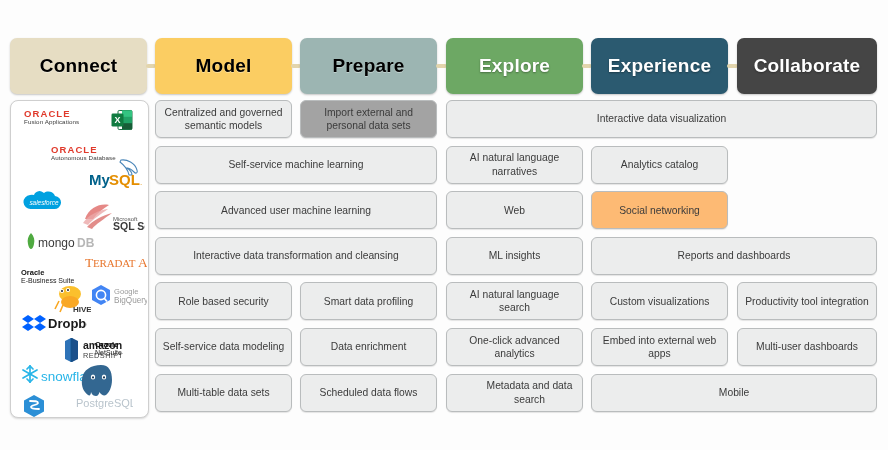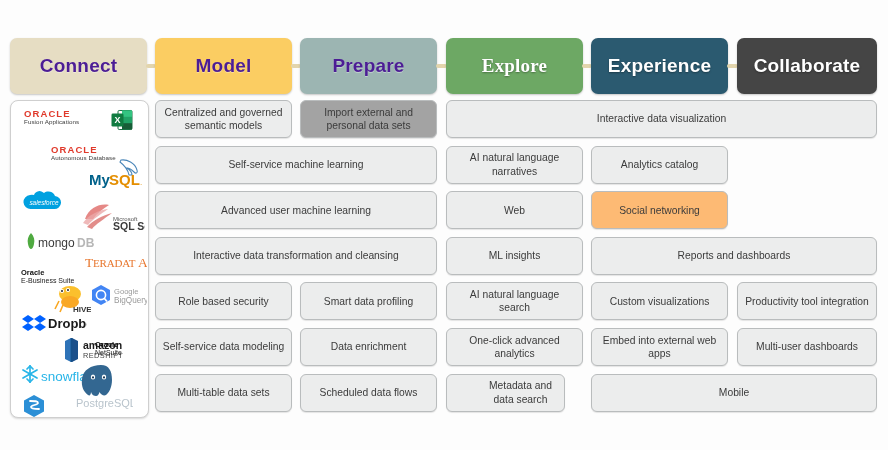--- a/index.html
+++ b/index.html
@@ -16,21 +16,21 @@
   .hdr{
     position:absolute;
     height:56px;
     border-radius:7px;
     display:flex;align-items:center;justify-content:center;
     font-weight:bold;
     font-size:19px;
     letter-spacing:.2px;
     box-shadow:0 1px 2px rgba(0,0,0,.22);
   }
-  .hdr.dark-txt{color:#4c1d95;text-shadow:0 1px 0 rgba(255,255,255,.35);}
+  .hdr.dark-txt{color:#000000;text-shadow:0 1px 0 rgba(255,255,255,.35);}
   .hdr.light-txt{color:#ffffff;text-shadow:0 1px 2px rgba(0,0,0,.35);}
 
   .connector{
     position:absolute;
     top:64px;
     height:4px;
     width:12px;
     background:#e3d5ad;
     border-radius:2px;
   }
@@ -81,21 +81,21 @@
       </div>
       <div class="connector" style="left: 146px; width: 10px; background: rgb(227, 213, 173);"></div>
       <div class="hdr dark-txt" style="left: 155px; top: 38px; width: 137px; background: rgb(251, 205, 98);">
         <span>Model</span>
       </div>
       <div class="connector" style="left: 291px; width: 10px; background: rgb(227, 213, 173);"></div>
       <div class="hdr dark-txt" style="left: 300px; top: 38px; width: 137px; background: rgb(156, 181, 178);">
         <span>Prepare</span>
       </div>
       <div class="connector" style="left: 436px; width: 11px; background: rgb(227, 213, 173);"></div>
-      <div class="hdr light-txt" style="left: 446px; top: 38px; width: 137px; background: rgb(109, 168, 100); font-family: Liberation Serif, serif;">
+      <div class="hdr light-txt" style="left: 446px; top: 38px; width: 137px; background: rgb(109, 168, 100);">
         <span>Explore</span>
       </div>
       <div class="connector" style="left: 582px; width: 10px; background: rgb(227, 213, 173);"></div>
       <div class="hdr light-txt" style="left: 591px; top: 38px; width: 137px; background: rgb(43, 90, 112);">
         <span>Experience</span>
       </div>
       <div class="connector" style="left: 727px; width: 11px; background: rgb(227, 213, 173);"></div>
       <div class="hdr light-txt" style="left: 737px; top: 38px; width: 140px; background: rgb(69, 69, 69);">
         <span>Collaborate</span>
       </div>
@@ -326,21 +326,21 @@
       </div>
       <div class="cell" style="left: 737px; top: 328px; width: 140px; height: 38px; background: rgb(236, 237, 237); border-color: rgb(185, 188, 189);">
         <span>Multi-user dashboards</span>
       </div>
       <div class="cell" style="left: 155px; top: 373.6px; width: 137px; height: 38px; background: rgb(236, 237, 237); border-color: rgb(185, 188, 189);">
         <span>Multi-table data sets</span>
       </div>
       <div class="cell" style="left: 300px; top: 373.6px; width: 137px; height: 38px; background: rgb(236, 237, 237); border-color: rgb(185, 188, 189); text-align: center;">
         <span>Scheduled data flows</span>
       </div>
-      <div class="cell" style="left: 446px; top: 373.6px; width: 119px; height: 38px; background: rgb(236, 237, 237); border-color: rgb(185, 188, 189); padding-left: 36px;">
+      <div class="cell" style="left: 446px; top: 373.6px; width: 137px; height: 38px; background: rgb(236, 237, 237); border-color: rgb(185, 188, 189); padding-left: 36px;">
         <span>Metadata and data search</span>
       </div>
       <div class="cell" style="left: 591px; top: 373.6px; width: 286px; height: 38px; background: rgb(236, 237, 237); border-color: rgb(185, 188, 189);">
         <span>Mobile</span>
       </div>
     </div>
 
 </div>
 
 </body></html>

